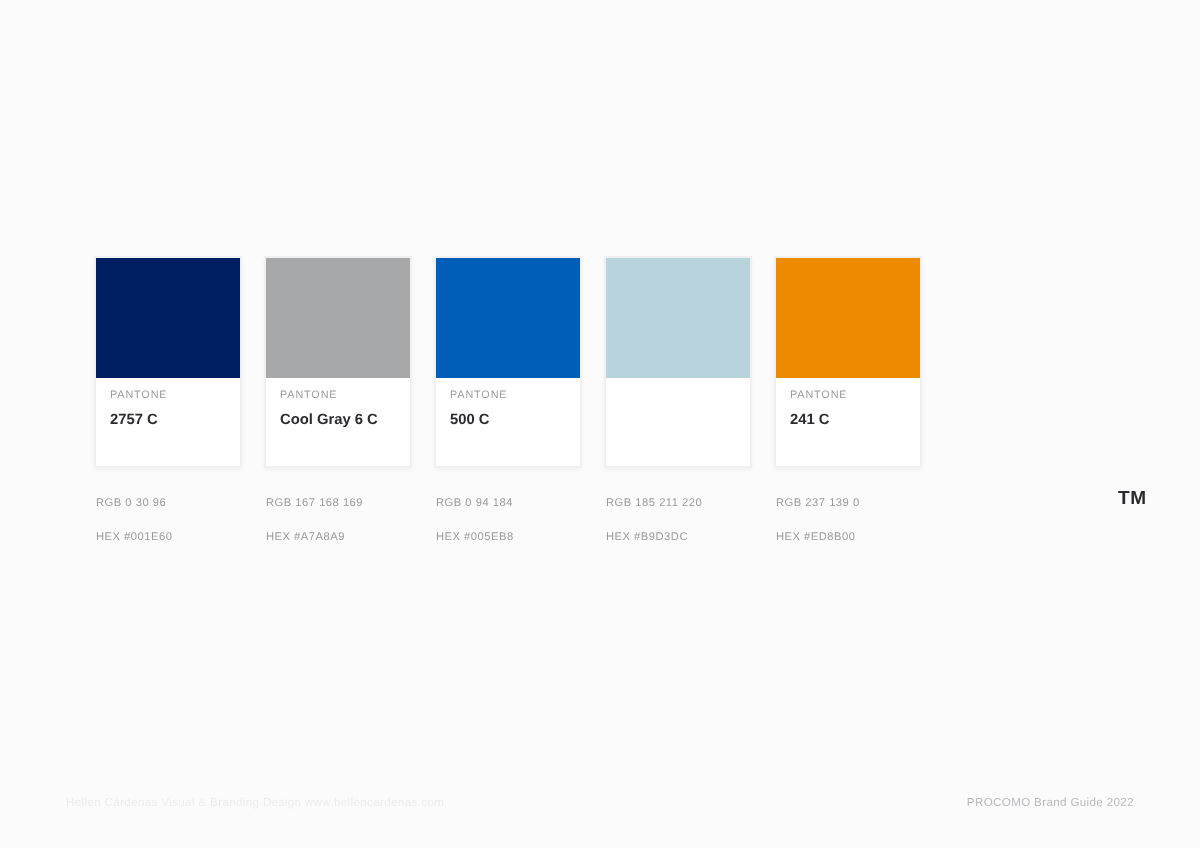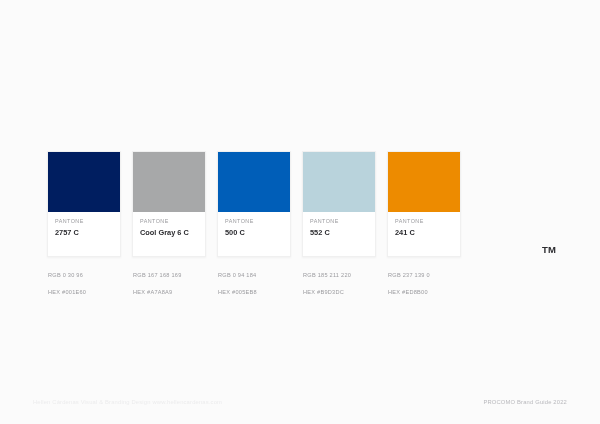--- a/index.html
+++ b/index.html
@@ -20,21 +20,21 @@
   #page {
     position: absolute;
     inset: 0;
     background: #fbfbfb;
   }
 
   
   #palette {
     position: absolute;
     left: 47px;
-    top: 151px;
+    top: 128px;
     width: 506px;
     display: flex;
     flex-direction: row;
     gap: 11px;
   }
 
   .swatch-col {
     width: 74px;
     display: flex;
     flex-direction: column;
@@ -93,21 +93,21 @@
     color: #9b9b9f;
     letter-spacing: 0.25px;
     line-height: 1.1;
     white-space: nowrap;
     margin: 0 0 11px 0;
   }
 
   
   #tm {
     position: absolute;
-    left: 542px;
+    left: 559px;
     top: 245px;
     font-size: 9.5px;
     font-weight: bold;
     color: #2b2b2f;
     letter-spacing: 0.3px;
     line-height: 1;
   }
 
   
   .footer-line {
@@ -168,24 +168,20 @@
           </div>
         </div>
         <div class="swatch-values">
           <div class="value-line">RGB  0 94 184</div>
           <div class="value-line">HEX #005EB8</div>
         </div>
       </div>
       <div class="swatch-col">
         <div class="swatch-card">
           <div class="swatch-chip" style="background: rgb(185, 211, 220);"></div>
-          <div class="swatch-meta">
-            <div class="pantone-word">PANTONE</div>
-            <div class="pantone-code">552 C</div>
-          </div>
         </div>
         <div class="swatch-values">
           <div class="value-line">RGB  185 211 220</div>
           <div class="value-line">HEX #B9D3DC</div>
         </div>
       </div>
       <div class="swatch-col">
         <div class="swatch-card">
           <div class="swatch-chip" style="background: rgb(237, 139, 0);"></div>
           <div class="swatch-meta">

